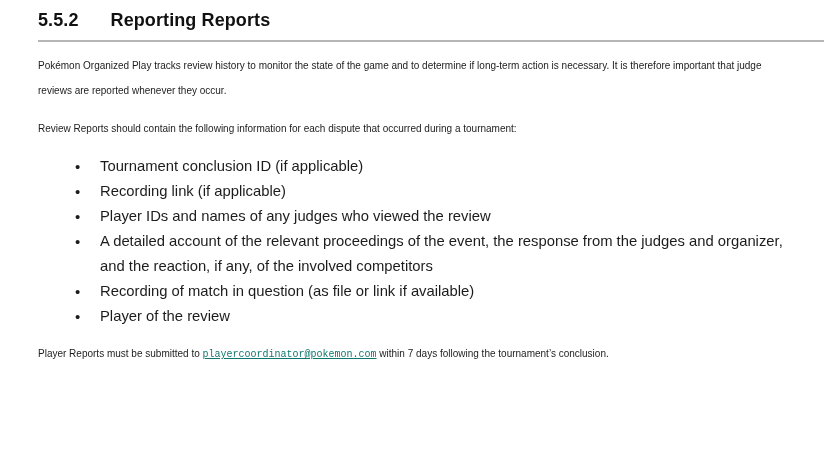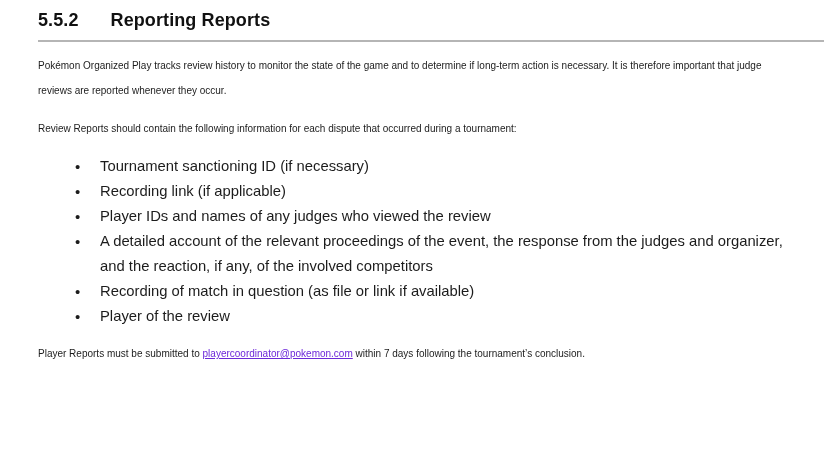--- a/index.html
+++ b/index.html
@@ -51,42 +51,43 @@
     position: relative;
   }
   ul.bullets li::before {
     content: "\2022";
     position: absolute;
     left: -25px;
     top: 0;
     font-size: 15px;
   }
   a.email {
-    color: #6d28d9;
+    color: #0f766e;
     text-decoration: underline;
+    font-family: Liberation Mono, monospace;
   }
 </style>
 </head>
 <body>
 
 <div class="doc">
 
   <div class="heading">
     <span>5.5.2</span>
     <span>Reporting Reports</span>
   </div>
 
   <div class="rule"></div>
 
   <p class="p">Pokémon Organized Play tracks review history to monitor the state of the game and to determine if long-term action is necessary. It is therefore important that judge reviews are reported whenever they occur.</p>
 
   <p class="p">Review Reports should contain the following information for each dispute that occurred during a tournament:</p>
 
   <ul class="bullets">
-    <li>Tournament sanctioning ID (if necessary)</li>
+    <li>Tournament conclusion ID (if applicable)</li>
     <li>Recording link (if applicable)</li>
     <li>Player IDs and names of any judges who viewed the review</li>
     <li>A detailed account of the relevant proceedings of the event, the response from the judges and organizer, and the reaction, if any, of the involved competitors</li>
     <li>Recording of match in question (as file or link if available)</li>
     <li>Player of the review</li>
   </ul>
 
   <p class="p"><span>Player Reports must be submitted to </span><a class="email" href="#">playercoordinator@pokemon.com</a><span> within 7 days following the tournament’s conclusion.</span></p>
 
 </div>

